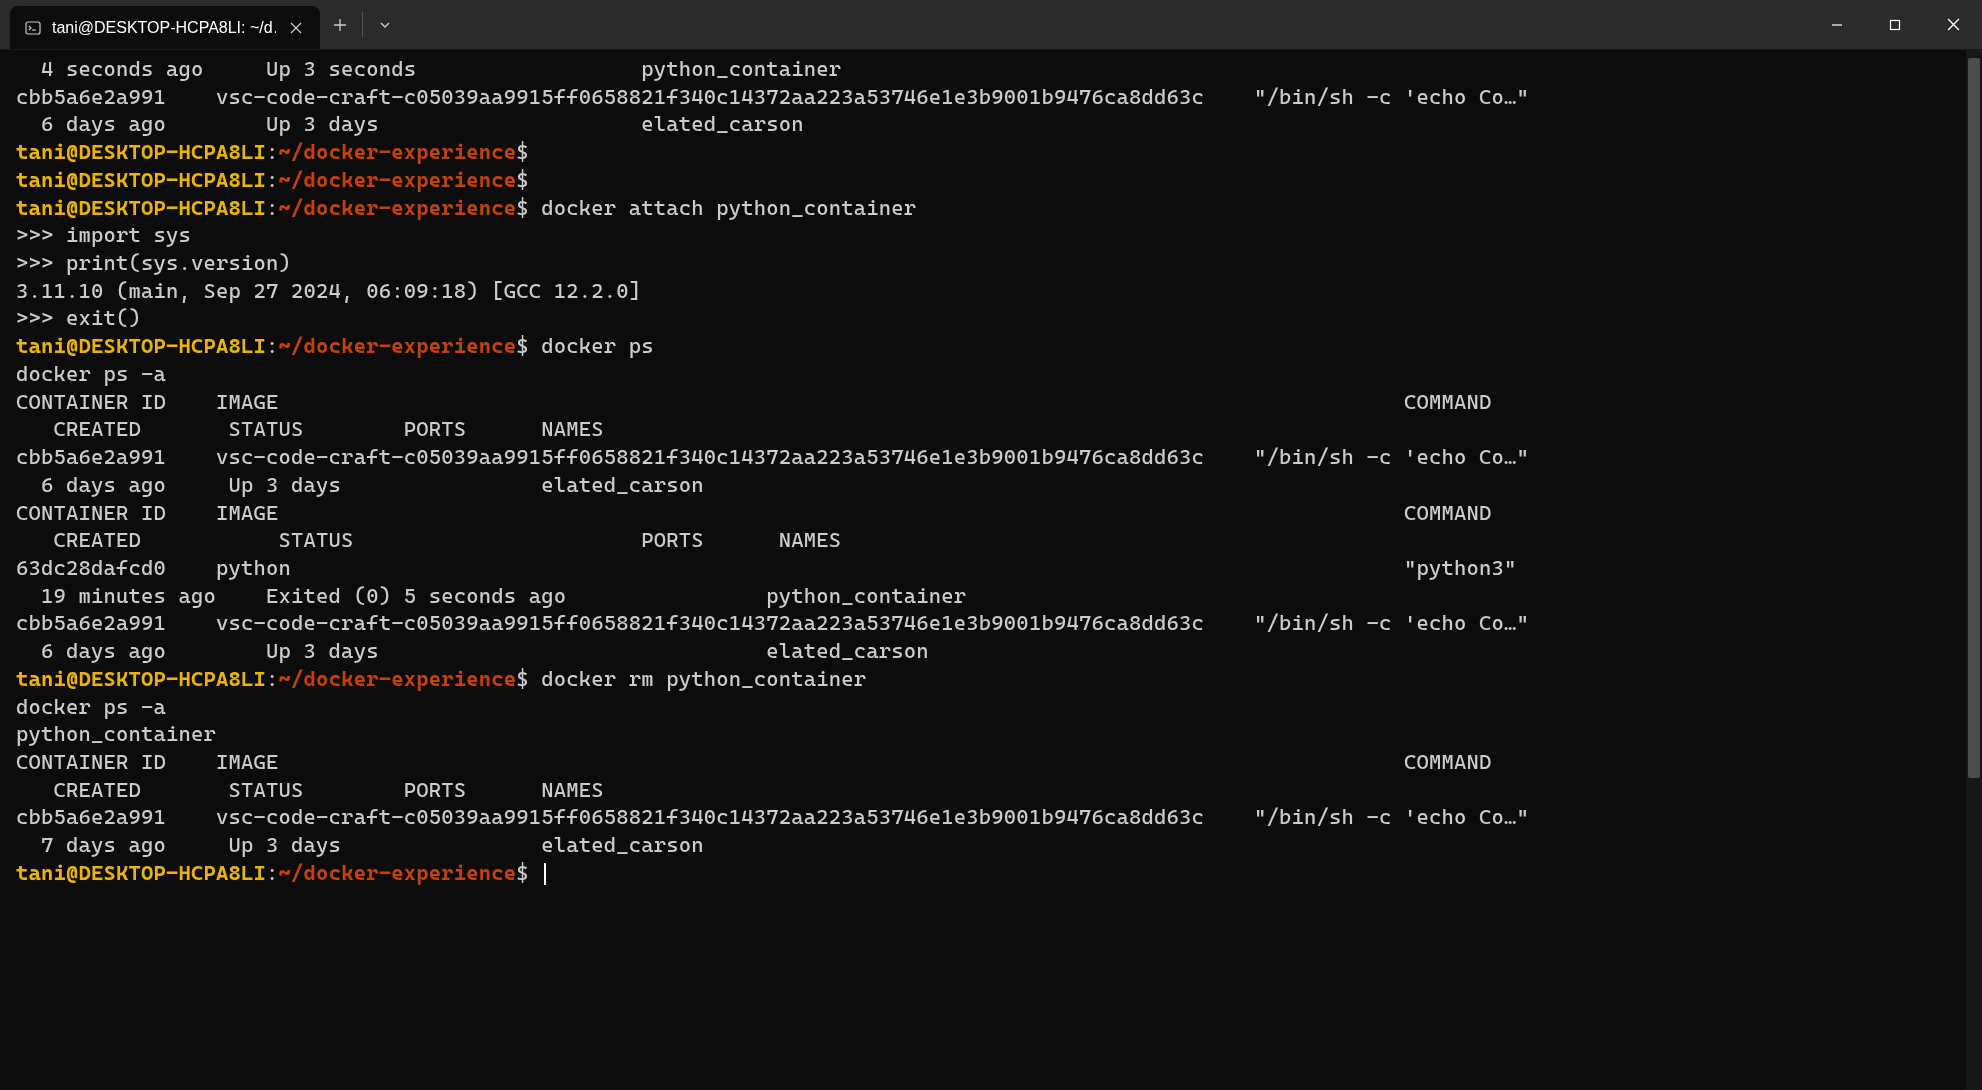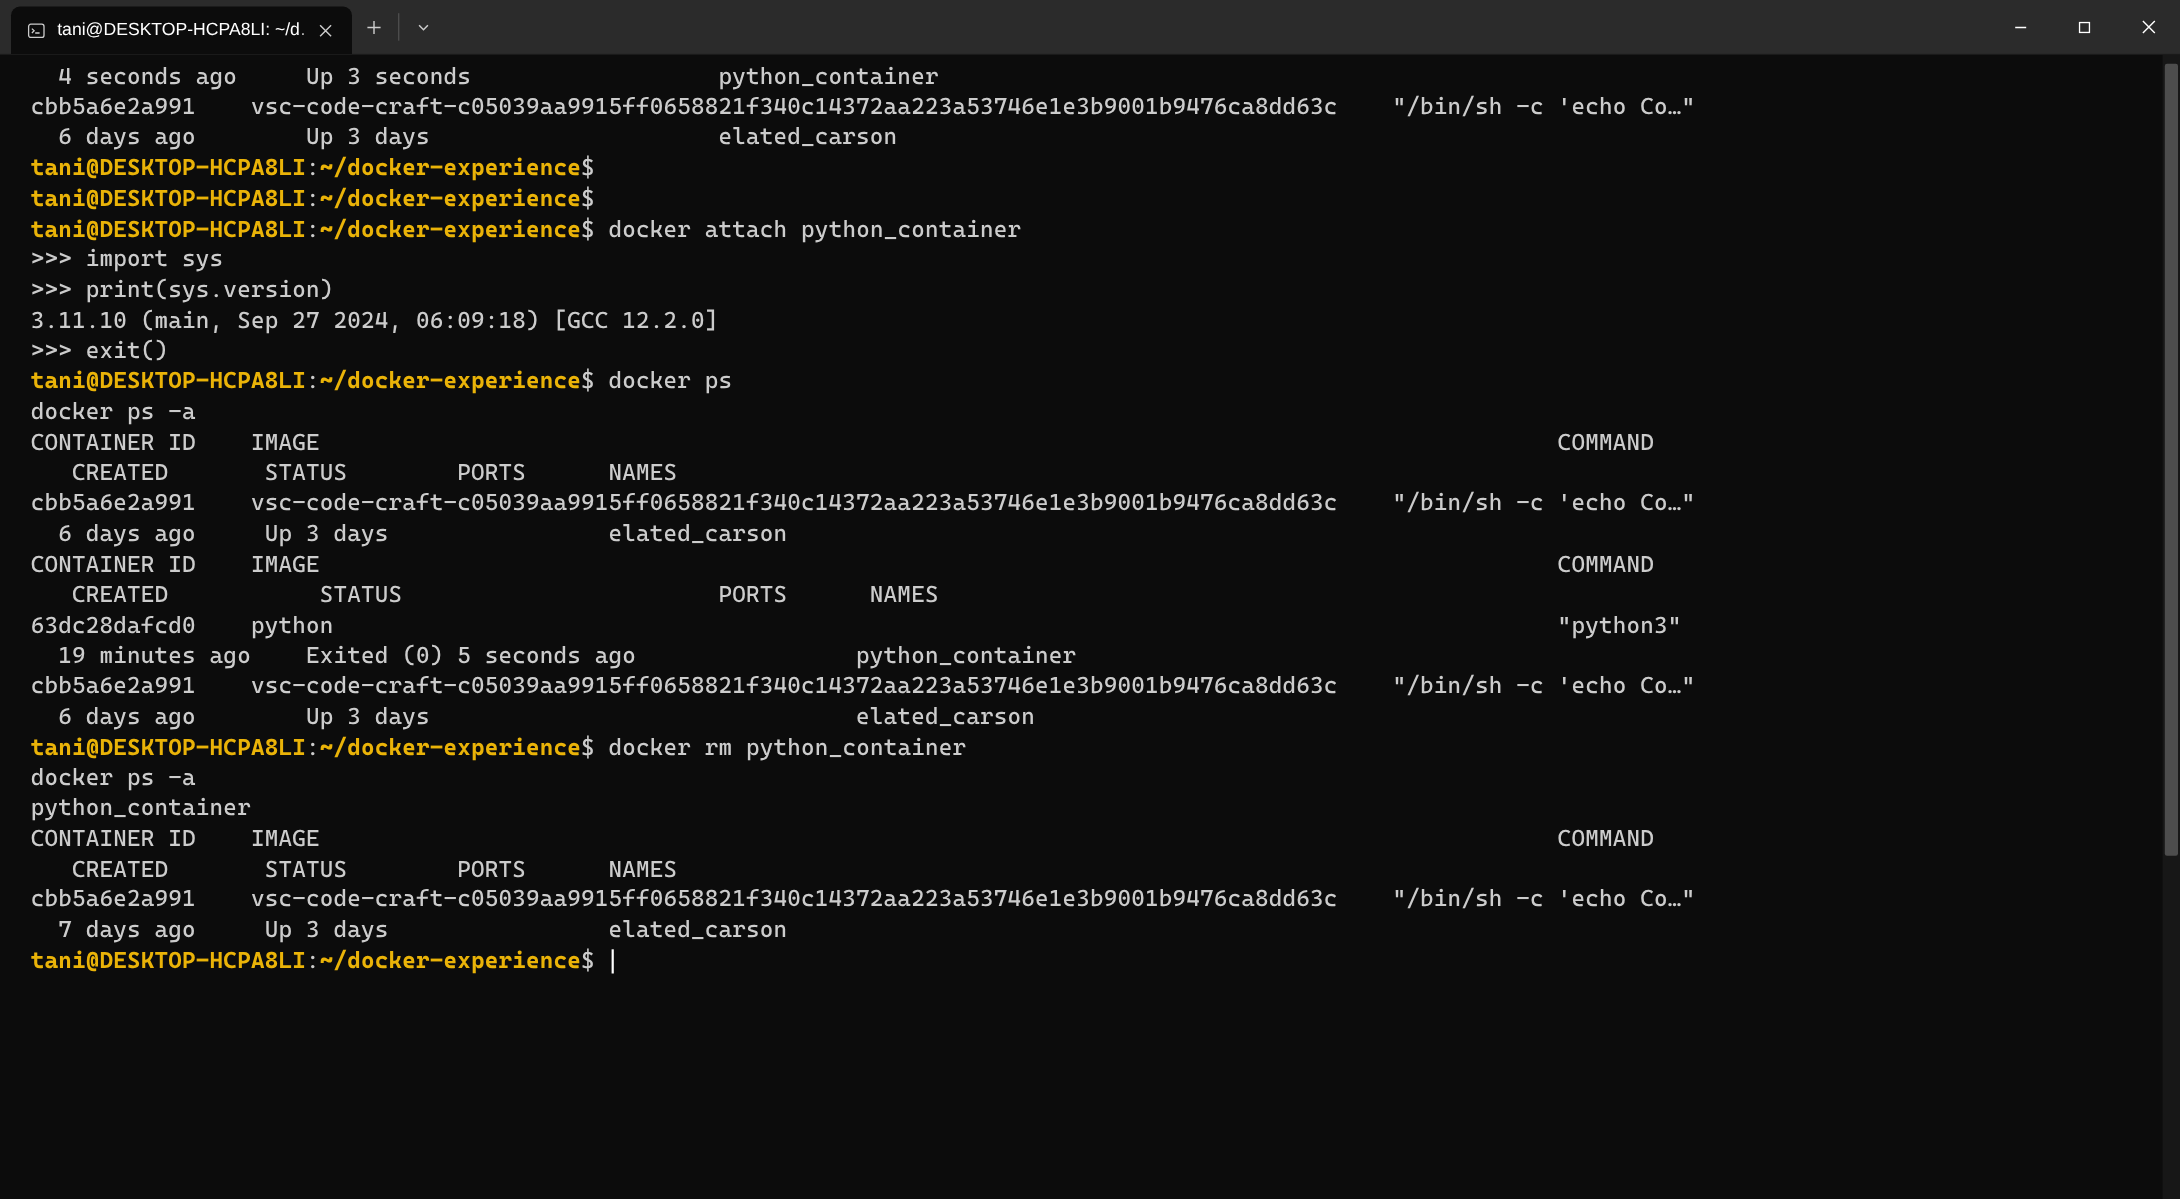--- a/index.html
+++ b/index.html
@@ -74,28 +74,28 @@
       display: flex;
     }
     .win-btn {
       width: 58px;
       display: flex;
       align-items: center;
       justify-content: center;
       color: #ffffff;
     }
     .terminal {
-      padding: 6px 28px;
+      padding: 6px 16px;
       line-height: 1.32;
       white-space: pre;
       font-weight: 500;
       letter-spacing: 0.2px;
     }
     .green { color: #eab308; font-weight: bold; }
-    .blue { color: #eab308; font-weight: bold; }
+    .blue { color: #c2410c; font-weight: bold; }
     .scrollbar-track {
       position: absolute;
       right: 0;
       top: 50px;
       width: 16px;
       height: calc(100% - 50px);
       background: #171717;
     }
     .scrollbar-thumb {
       position: absolute;

